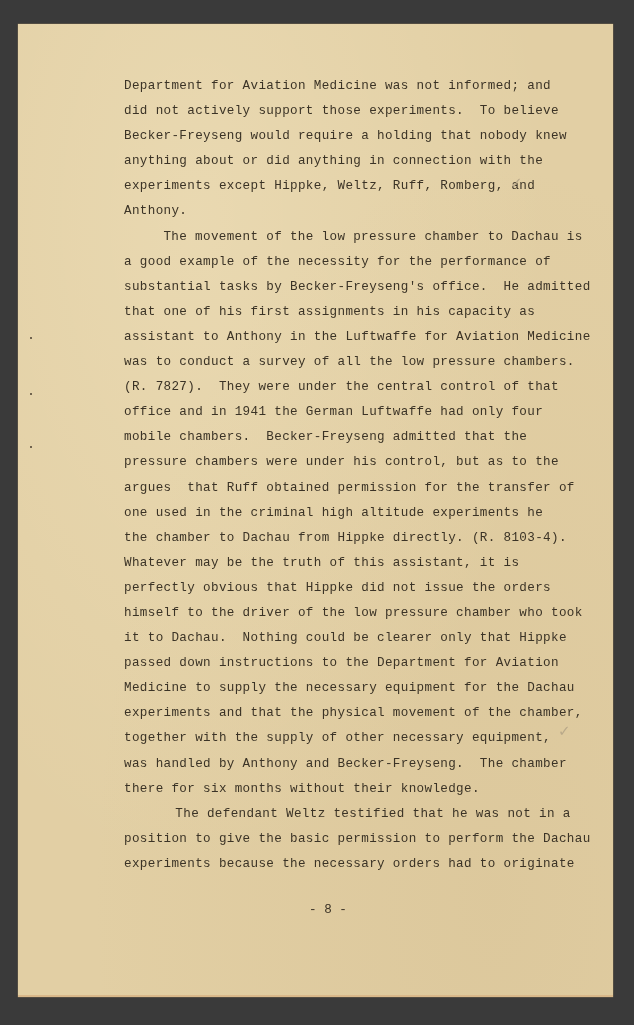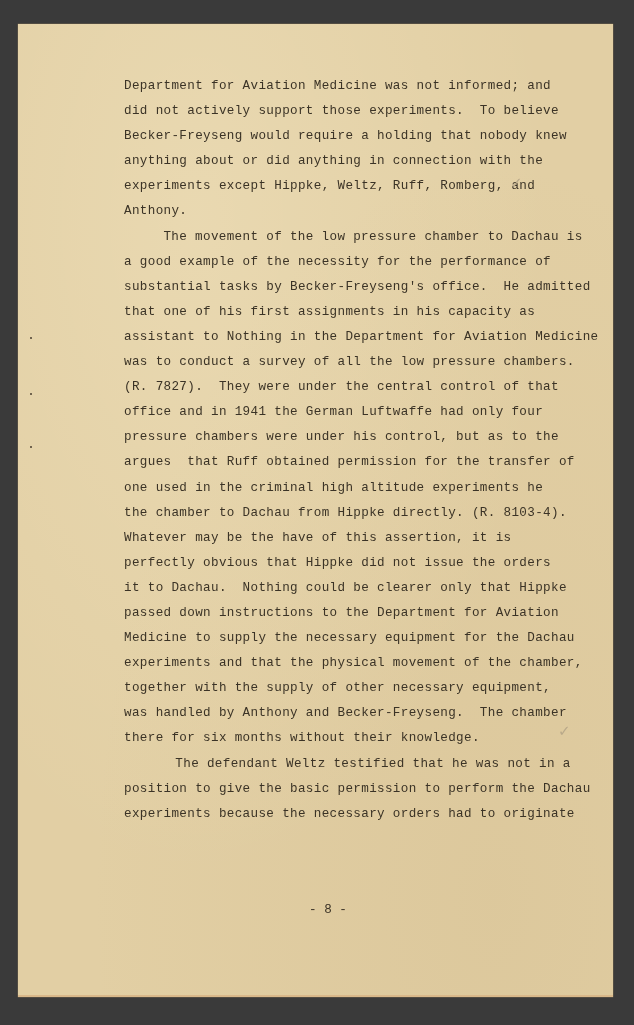--- a/index.html
+++ b/index.html
@@ -70,30 +70,32 @@
     <div class="line">Department for Aviation Medicine was not informed; and</div>
     <div class="line">did not actively support those experiments.  To believe</div>
     <div class="line">Becker-Freyseng would require a holding that nobody knew</div>
     <div class="line">anything about or did anything in connection with the</div>
     <div class="line">experiments except Hippke, Weltz, Ruff, Romberg, and</div>
     <div class="line">Anthony.</div>
     <div class="line indent">The movement of the low pressure chamber to Dachau is</div>
     <div class="line">a good example of the necessity for the performance of</div>
     <div class="line">substantial tasks by Becker-Freyseng's office.  He admitted</div>
     <div class="line">that one of his first assignments in his capacity as</div>
-    <div class="line">assistant to Nothing in the Department for Aviation Medicine</div>
+    <div class="line">assistant to Anthony in the Luftwaffe for Aviation Medicine</div>
     <div class="line">was to conduct a survey of all the low pressure chambers.</div>
     <div class="line">(R. 7827).  They were under the central control of that</div>
     <div class="line">office and in 1941 the German Luftwaffe had only four</div>
+    <div class="line">mobile chambers.  Becker-Freyseng admitted that the</div>
     <div class="line">pressure chambers were under his control, but as to the</div>
     <div class="line">argues  that Ruff obtained permission for the transfer of</div>
     <div class="line">one used in the criminal high altitude experiments he</div>
     <div class="line">the chamber to Dachau from Hippke directly. (R. 8103-4).</div>
-    <div class="line">Whatever may be the have of this assertion, it is</div>
+    <div class="line">Whatever may be the truth of this assistant, it is</div>
     <div class="line">perfectly obvious that Hippke did not issue the orders</div>
+    <div class="line">himself to the driver of the low pressure chamber who took</div>
     <div class="line">it to Dachau.  Nothing could be clearer only that Hippke</div>
     <div class="line">passed down instructions to the Department for Aviation</div>
     <div class="line">Medicine to supply the necessary equipment for the Dachau</div>
     <div class="line">experiments and that the physical movement of the chamber,</div>
     <div class="line">together with the supply of other necessary equipment,</div>
     <div class="line">was handled by Anthony and Becker-Freyseng.  The chamber</div>
     <div class="line">there for six months without their knowledge.</div>
     <div class="line indent">The defendant Weltz testified that he was not in a</div>
     <div class="line">position to give the basic permission to perform the Dachau</div>
     <div class="line">experiments because the necessary orders had to originate</div>

